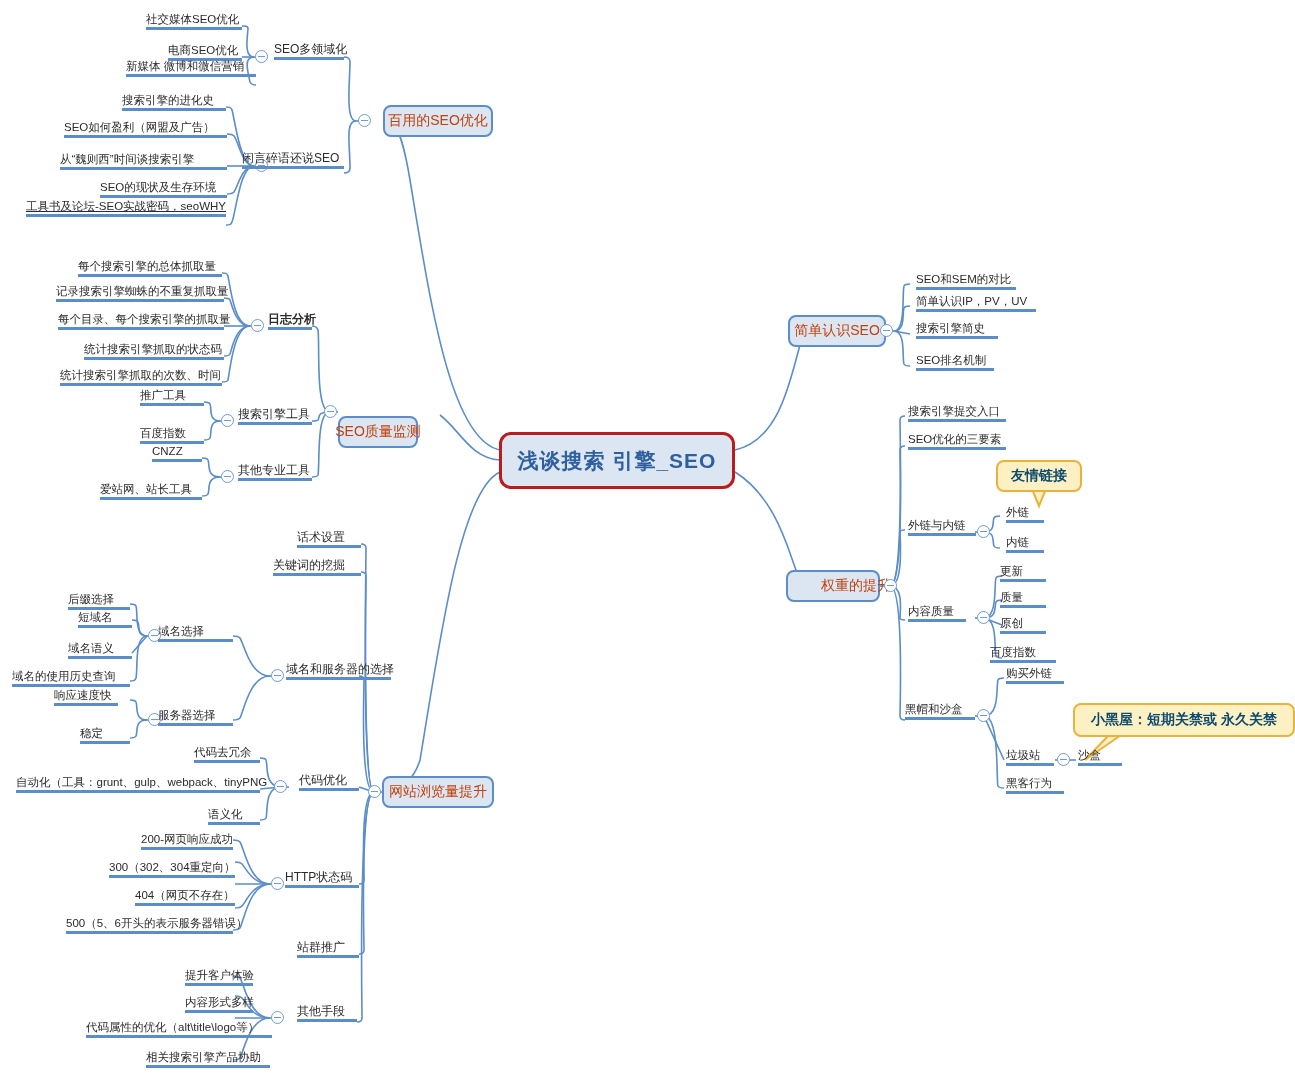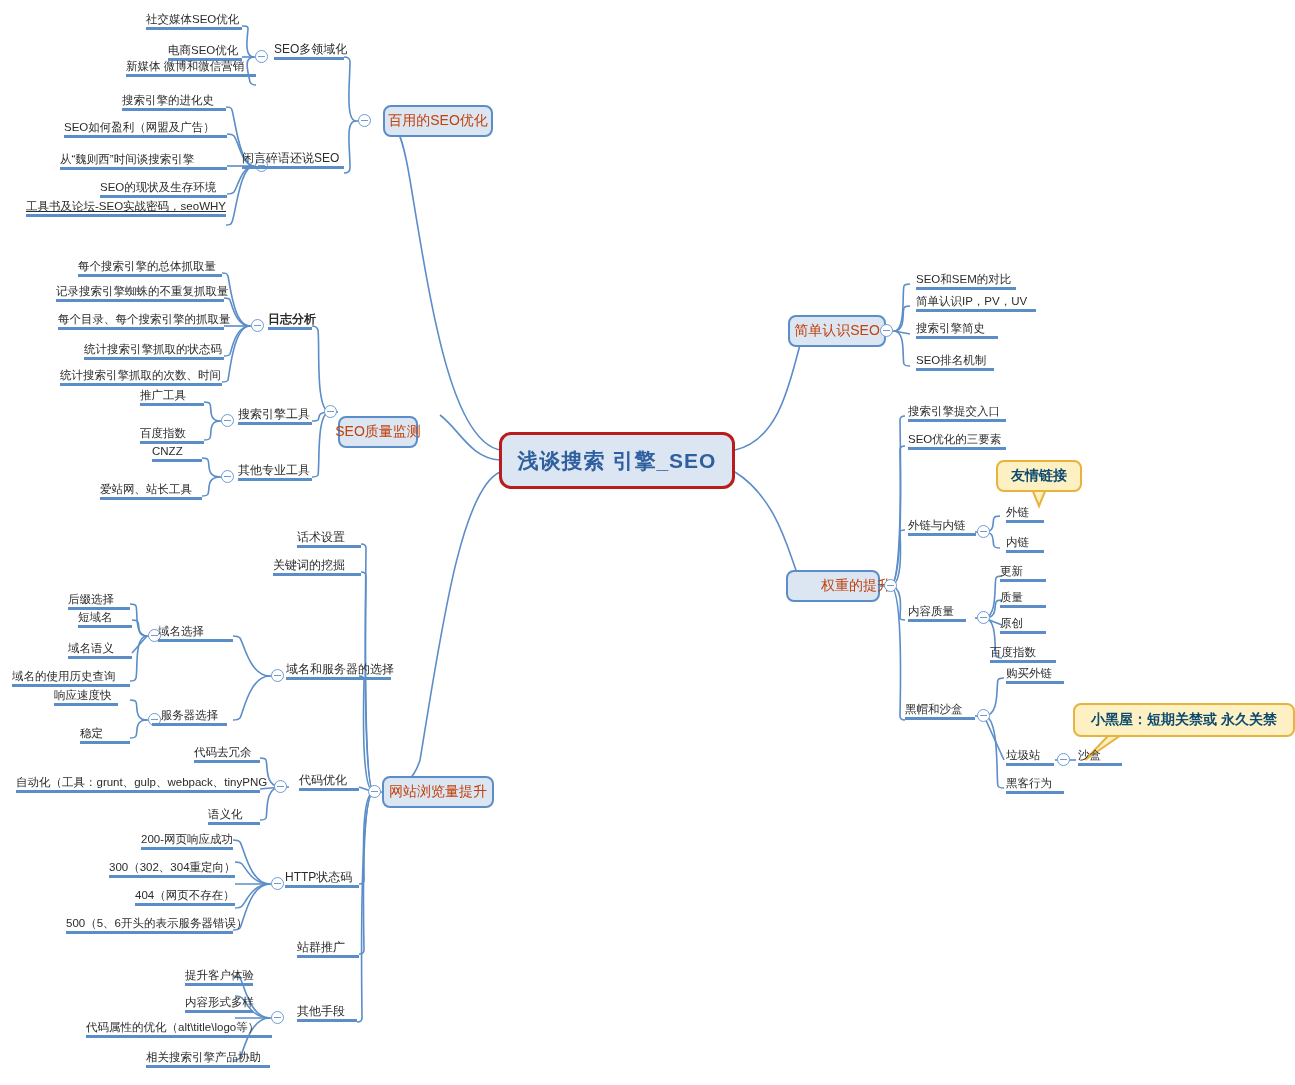--- a/index.html
+++ b/index.html
@@ -383,21 +383,21 @@
   </div>
   <div class="tnode t3" style="left:297px;top:1004px;width:60px;">
     <span>其他手段</span>
     <span class="bar"></span>
   </div>
 
   <div class="tnode t4" style="left:158px;top:624px;width:75px;">
     <span>域名选择</span>
     <span class="bar"></span>
   </div>
-  <div class="tnode t4" style="left:152px;top:708px;width:75px;text-align:center;">
+  <div class="tnode t4" style="left:158px;top:708px;width:75px;">
     <span>服务器选择</span>
     <span class="bar"></span>
   </div>
 
   <div class="tnode t4" style="left:68px;top:592px;width:62px;">
     <span>后缀选择</span>
     <span class="bar"></span>
   </div>
   <div class="tnode t4" style="left:78px;top:610px;width:54px;">
     <span>短域名</span>

